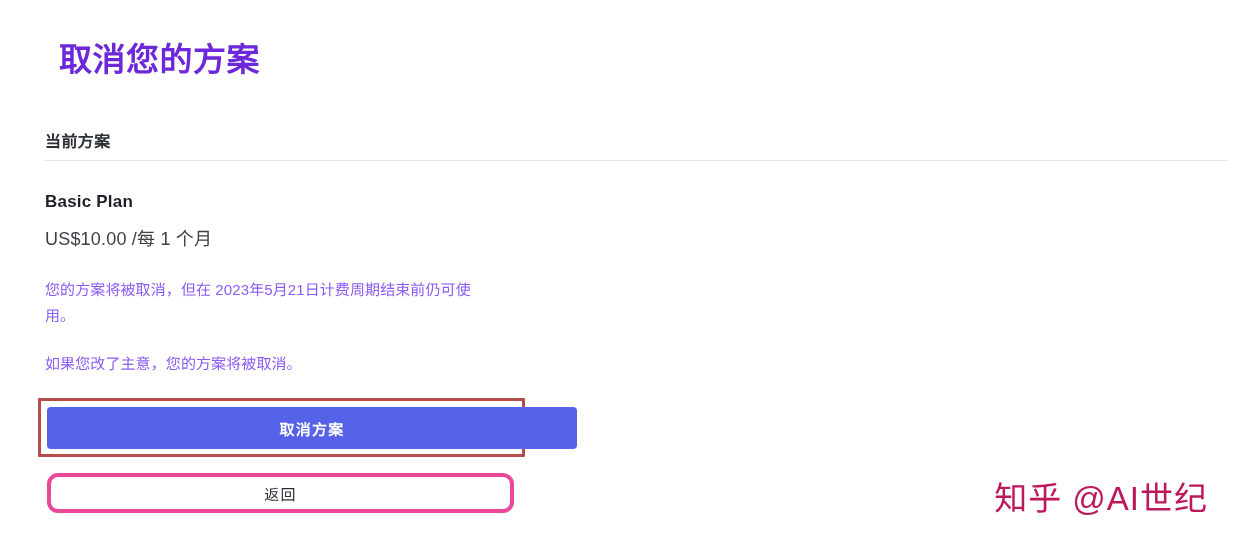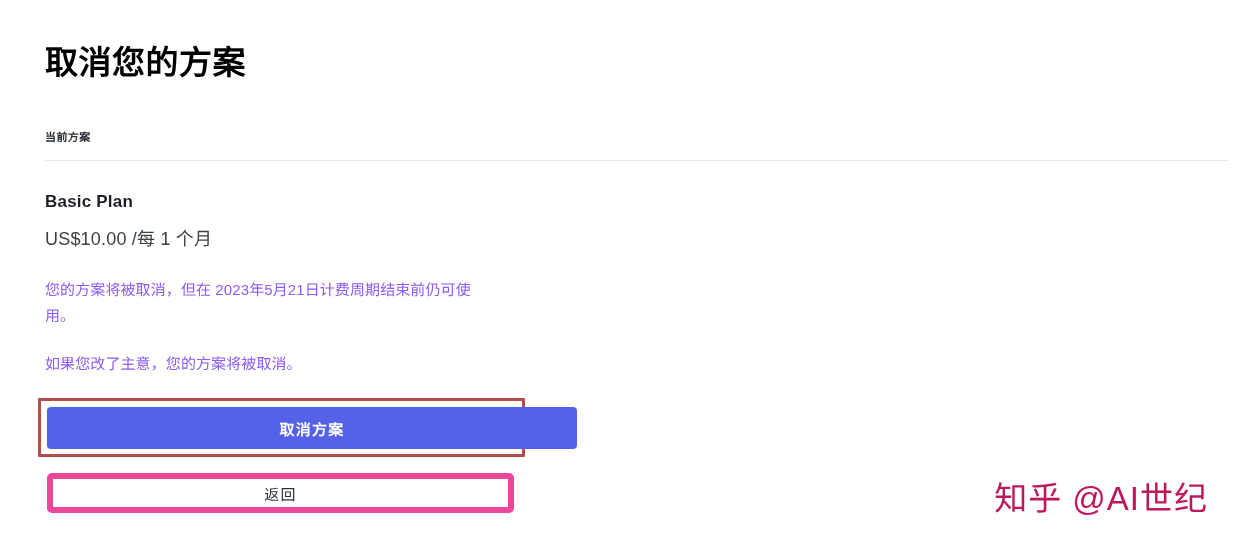--- a/index.html
+++ b/index.html
@@ -19,36 +19,37 @@
 
   .page {
     position: absolute;
     inset: 0;
     background: #ffffff;
   }
 
   
   .page-title {
     position: absolute;
-    left: 45px;
+    left: 59px;
     top: 20px;
     font-size: 33px;
     font-weight: bold;
-    color: #000000;
+    color: #6d28d9;
     letter-spacing: 0.5px;
     line-height: 1.25;
     white-space: nowrap;
+    font-family: Liberation Mono, monospace;
   }
 
   
   .section-label {
     position: absolute;
     left: 45px;
     top: 128px;
-    font-size: 11px;
+    font-size: 16px;
     font-weight: bold;
     color: #2b2f36;
     letter-spacing: 0.4px;
     white-space: nowrap;
   }
   .divider {
     position: absolute;
     left: 45px;
     top: 160px;
     width: 1183px;
@@ -131,22 +132,22 @@
   }
 
   
   .btn-secondary {
     position: absolute;
     left: 47px;
     top: 473px;
     width: 467px;
     height: 40px;
     background: #ffffff;
-    border: 6px solid #ec4899;
-    border-radius: 5px;
+    border: 4px solid #ec4899;
+    border-radius: 11px;
     color: #2c3039;
     font-family: "Liberation Sans", "DejaVu Sans", sans-serif;
     font-size: 15px;
     font-weight: normal;
     letter-spacing: 1.2px;
     cursor: pointer;
     display: flex;
     align-items: center;
     justify-content: center;
     padding: 0;

